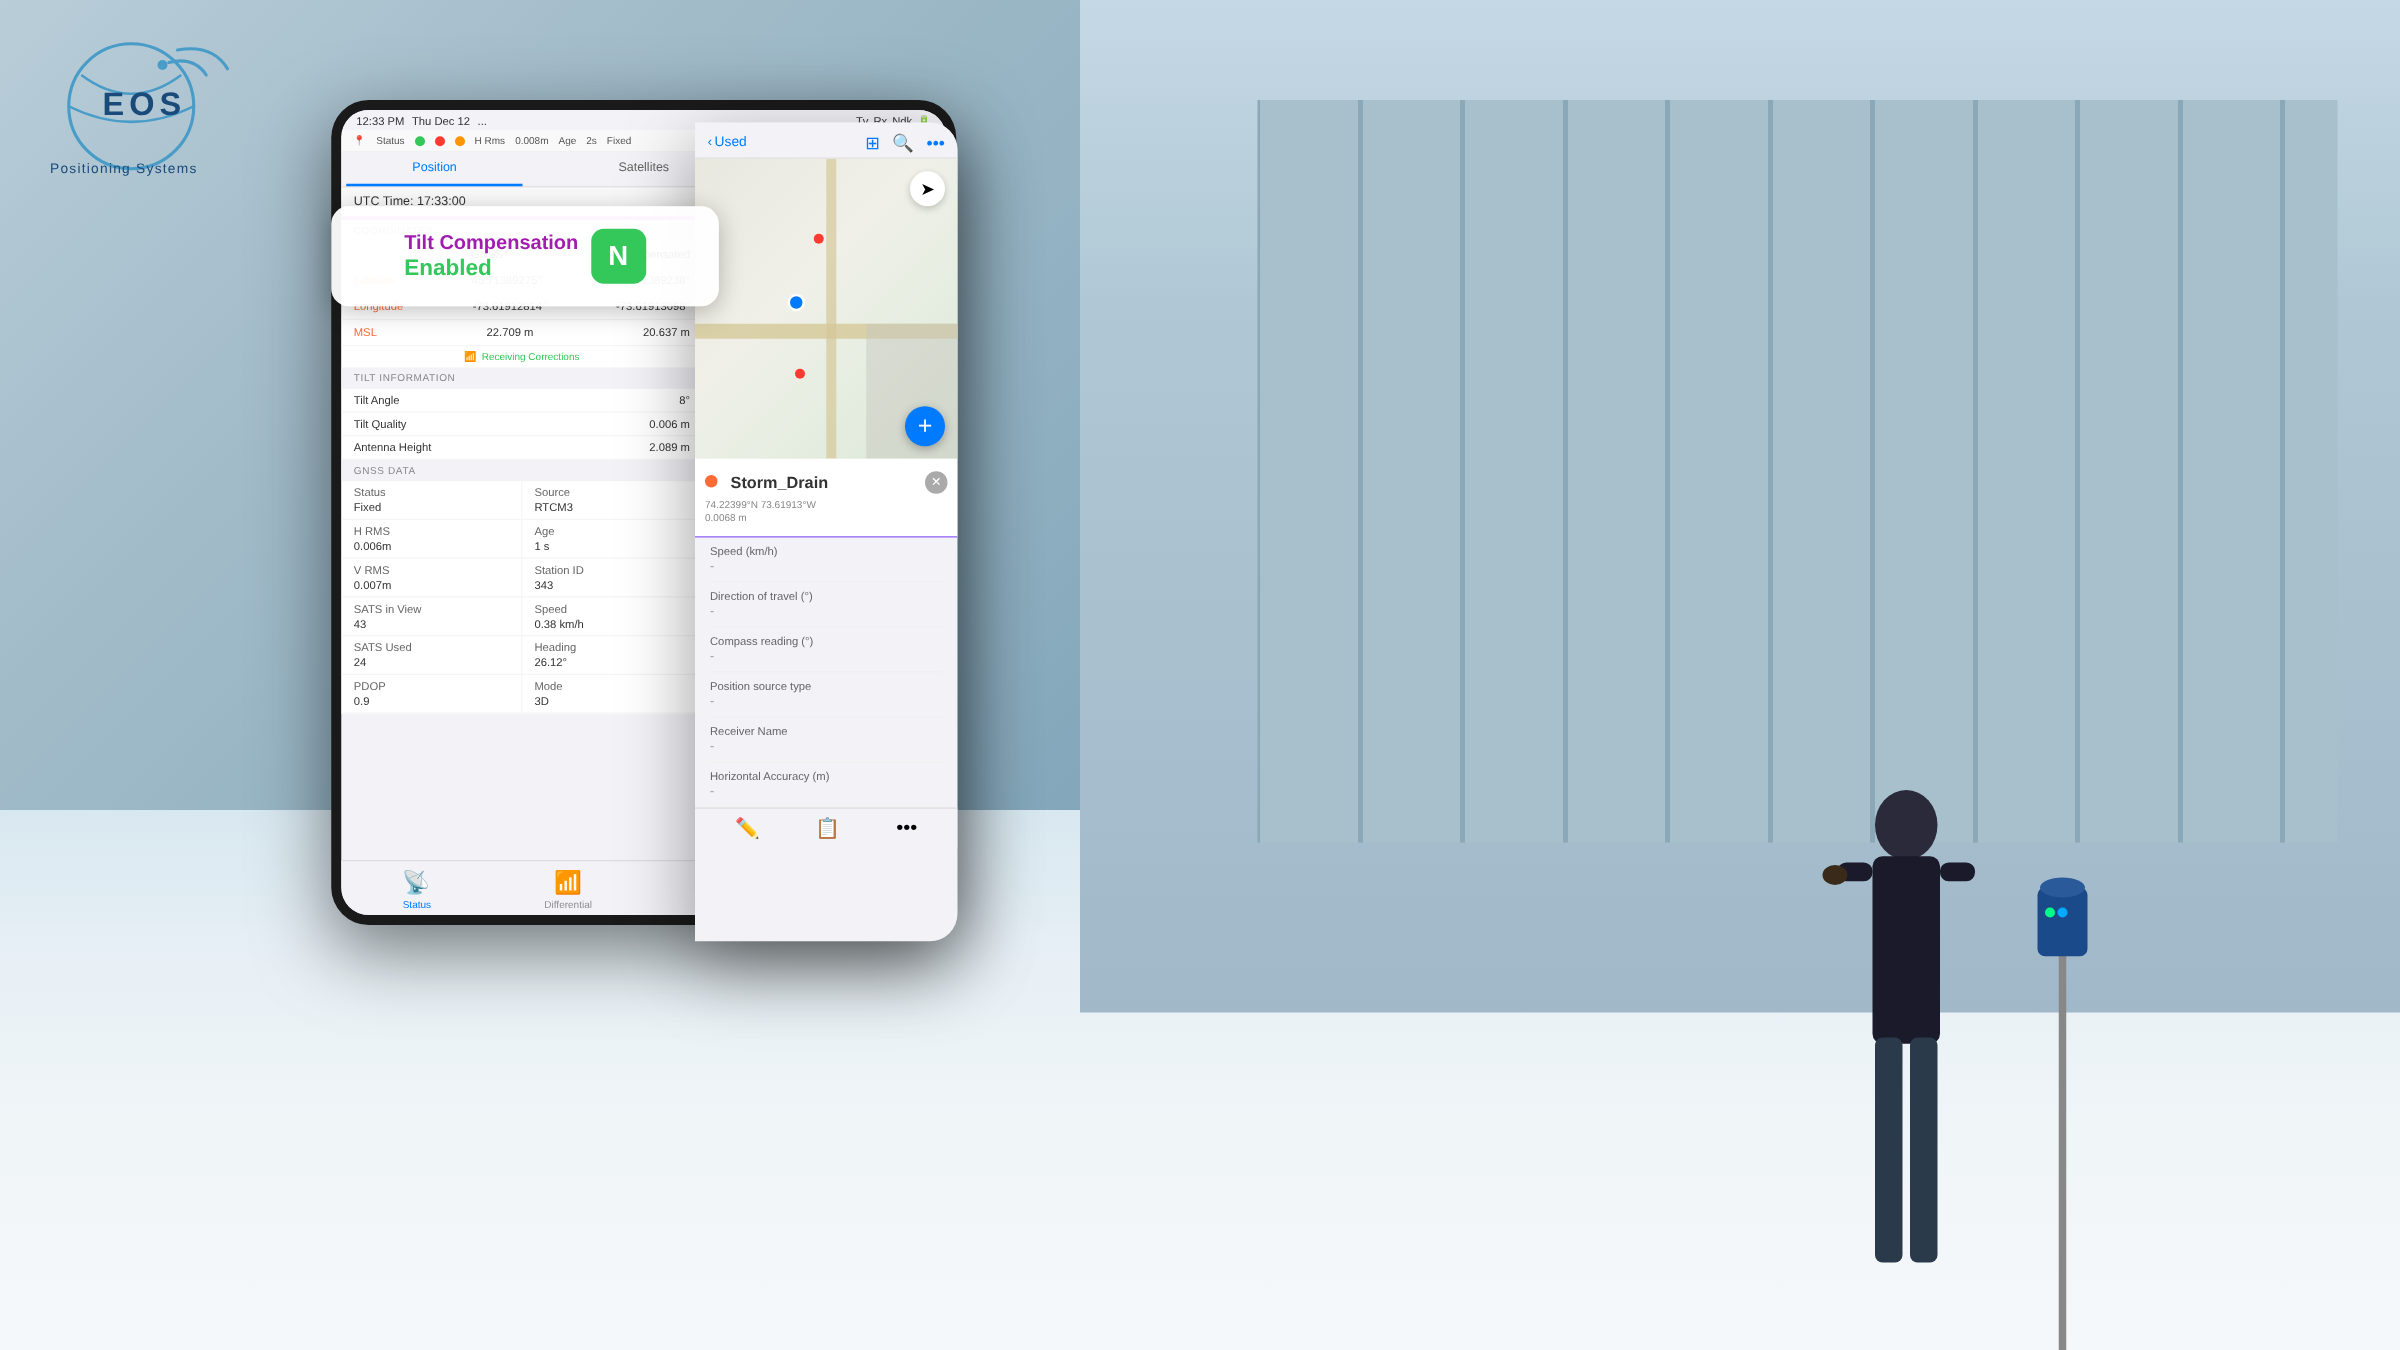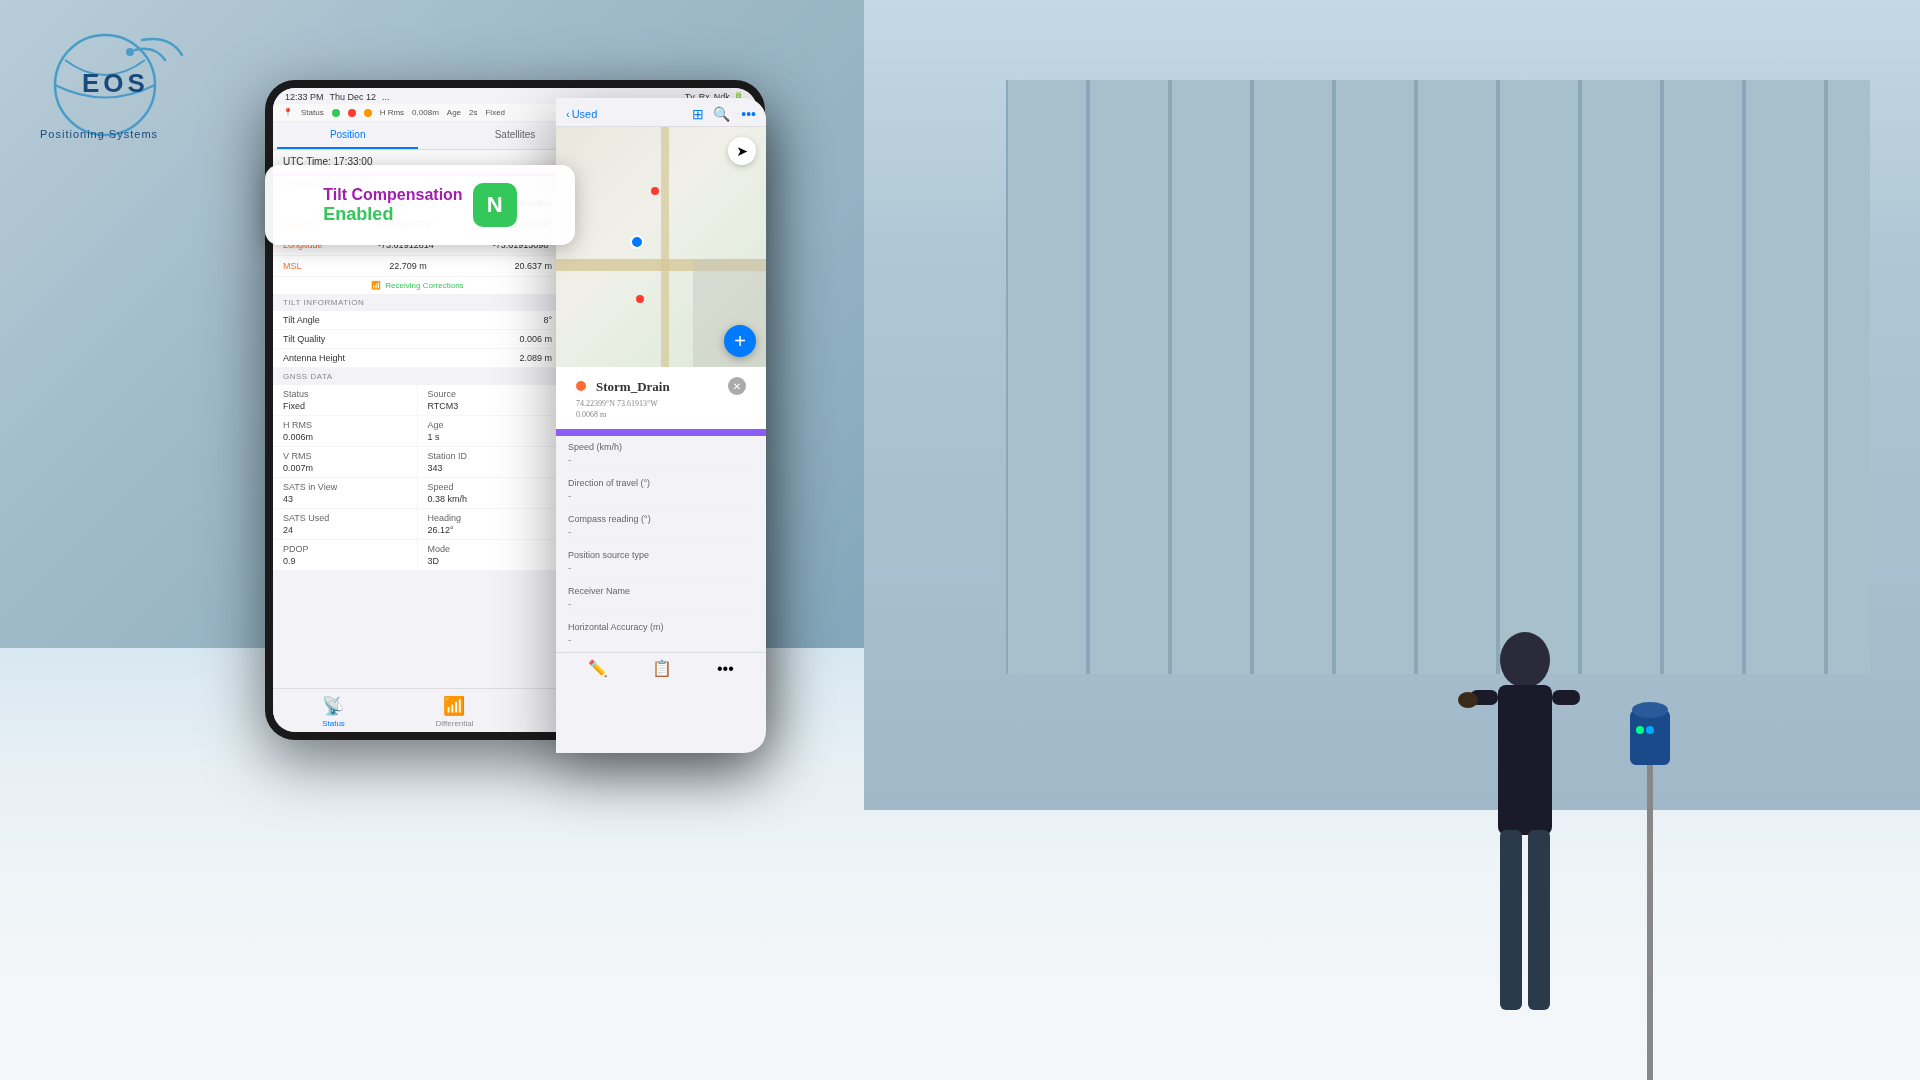--- a/index.html
+++ b/index.html
@@ -263,24 +263,23 @@
       align-items: center;
       justify-content: center;
       font-size: 14px;
       box-shadow: 0 2px 6px rgba(0,0,0,0.2);
     }
 
     
     .storm-drain-popup {
       background: white;
       margin: 0;
-      padding: 10px 20px;
-      border-bottom: 7px solid #8b5cf6;
+      padding: 10px 8px;
+      border-bottom: 1px solid #8b5cf6;
       position: relative;
-      font-family: Liberation Serif, serif;
     }
     .storm-drain-header {
       display: flex;
       align-items: center;
       justify-content: space-between;
       margin-bottom: 4px;
     }
     .storm-drain-dot {
       width: 10px;
       height: 10px;

